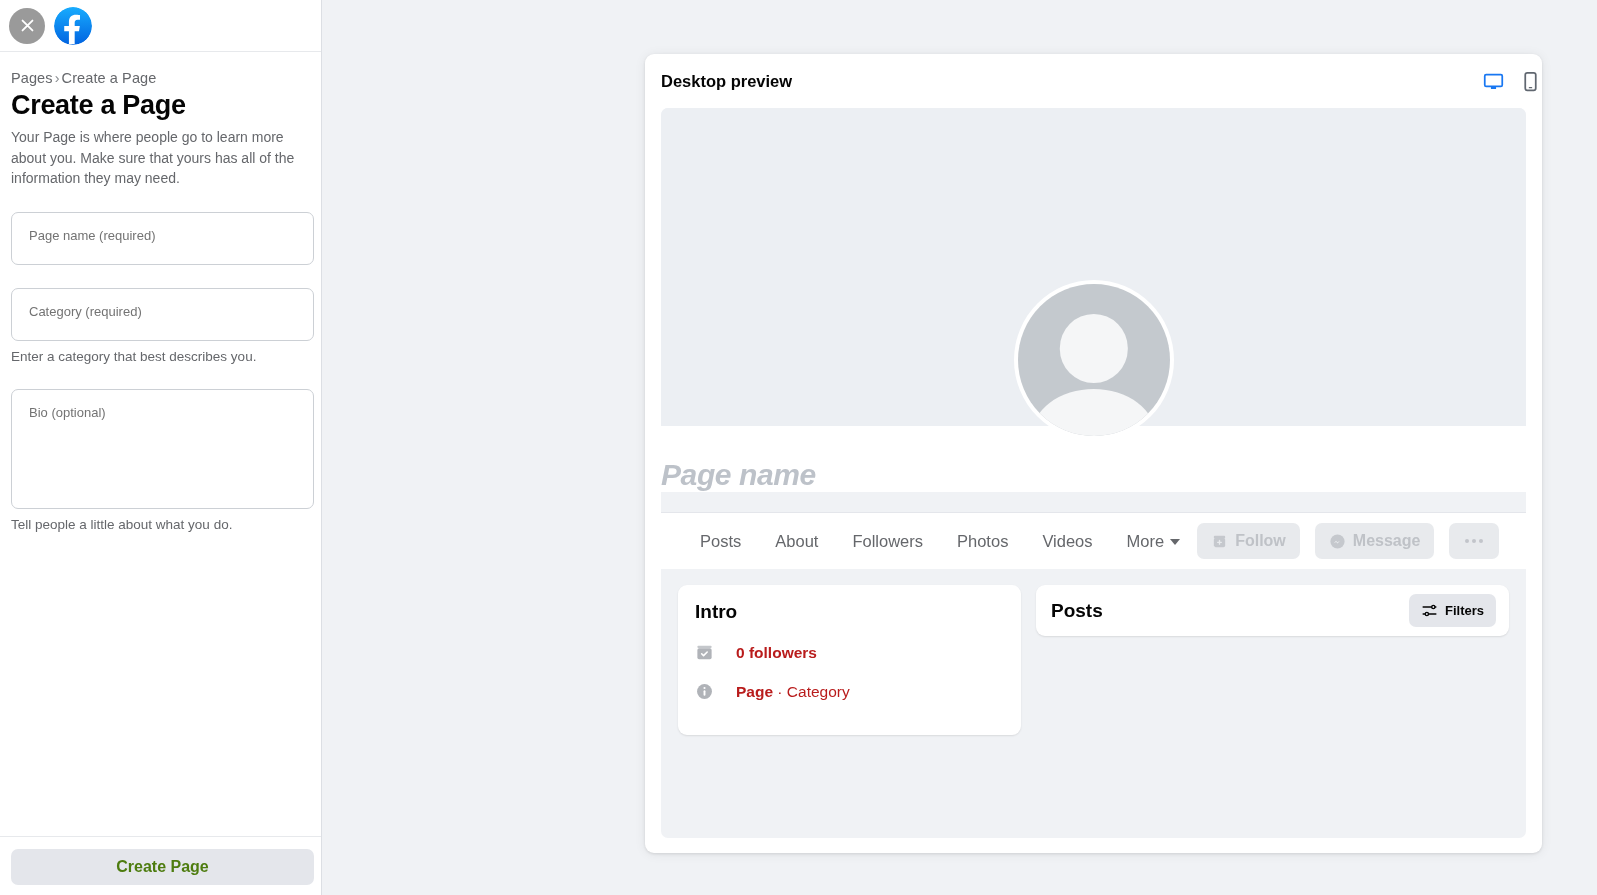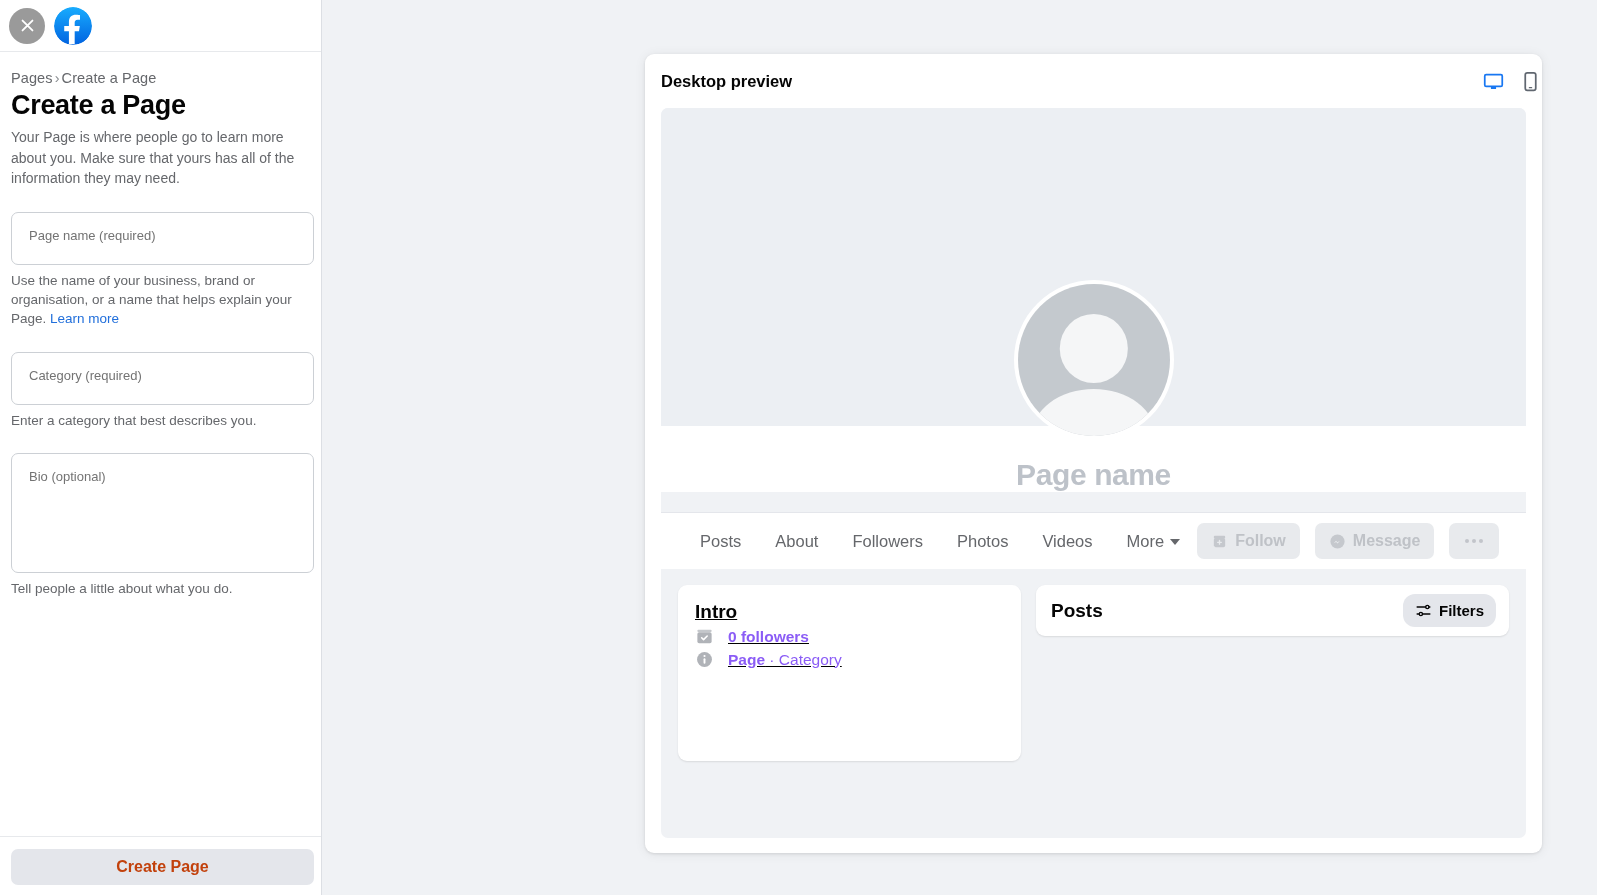--- a/index.html
+++ b/index.html
@@ -127,21 +127,21 @@
 
   #sidebar-footer {
     border-top: 1px solid #e7e9ec;
     padding: 12px 11px 10px 11px;
   }
   .create-btn {
     width: 303px;
     height: 36px;
     border-radius: 7px;
     background: #e4e6eb;
-    color: #c2410c;
+    color: #4d7c0f;
     border: none;
     font-family: "Liberation Sans", sans-serif;
     font-size: 16px;
     font-weight: bold;
     cursor: default;
   }
   .tos {
     margin-top: 8px;
     width: 303px;
     font-size: 12.8px;
@@ -228,21 +228,21 @@
     left: 50%; top: 69%;
     transform: translateX(-50%);
     width: 82%; height: 62%;
     border-radius: 50% 50% 0 0;
     background: #f5f6f7;
   }
 
   .identity {
     background: #ffffff;
     padding-top: 32px;
-    text-align: center;
+    font-style: italic;
   }
   .preview-page-name {
     font-size: 30px;
     font-weight: bold;
     color: #bdc2c9;
     letter-spacing: -.4px;
   }
 
   .nav-row {
     background: #ffffff;
@@ -299,56 +299,55 @@
     padding: 16px 17px 0 17px;
   }
   .card {
     background: #ffffff;
     border-radius: 9px;
     box-shadow: 0 1px 2px rgba(0,0,0,.10);
   }
   .intro-card {
     width: 343px;
     padding: 16px 17px 20px 17px;
-    height: 176px;
-    text-decoration: underline;
+    height: 150px;
   }
   .card-title {
     font-size: 19px;
     font-weight: bold;
     color: #050505;
   }
   .intro-line {
     display: flex;
     align-items: center;
-    gap: 14px;
-    margin-top: 4px;
+    gap: 22px;
+    margin-top: 20px;
     font-size: 15.5px;
-    color: #8b5cf6;
+    color: #b91c1c;
   }
   .intro-icon { width: 19px; height: 19px; display: block; flex: none; }
   .intro-line b { font-weight: bold; }
 
   .posts-card {
     flex: 1;
     height: 51px;
     display: flex;
     align-items: center;
     justify-content: space-between;
     padding: 0 13px 0 15px;
   }
   .filters-btn {
     height: 33px;
-    border-radius: 12px;
+    border-radius: 7px;
     background: #e4e6eb;
     border: none;
     display: flex; align-items: center; gap: 7px;
     padding: 0 12px;
     font-family: "Liberation Sans", sans-serif;
-    font-size: 15px;
+    font-size: 13px;
     font-weight: bold;
     color: #050505;
     cursor: pointer;
   }
 </style>
 </head>
 <body>
 
 <div id="root">
 
@@ -378,23 +377,20 @@
         <span>Pages</span><span class="sep">›</span><span>Create a Page</span>
       </div>
 
       <div class="page-title">Create a Page</div>
 
       <div class="page-desc">Your Page is where people go to learn more about you. Make sure that yours has all of the information they may need.</div>
 
       <div class="field input-field">
         <span class="field-label">Page name (required)</span>
         <input type="text" value="" style="">
-      </div>
-      <div class="helper">
-        <span>Use the name of your business, brand or organisation, or a name that helps explain your Page. </span><a>Learn more</a>
       </div>
 
       <div class="field input-field">
         <span class="field-label">Category (required)</span>
         <input type="text" value="" style="">
       </div>
       <div class="helper">Enter a category that best describes you.</div>
 
       <div class="field textarea-field">
         <span class="field-label">Bio (optional)</span>

